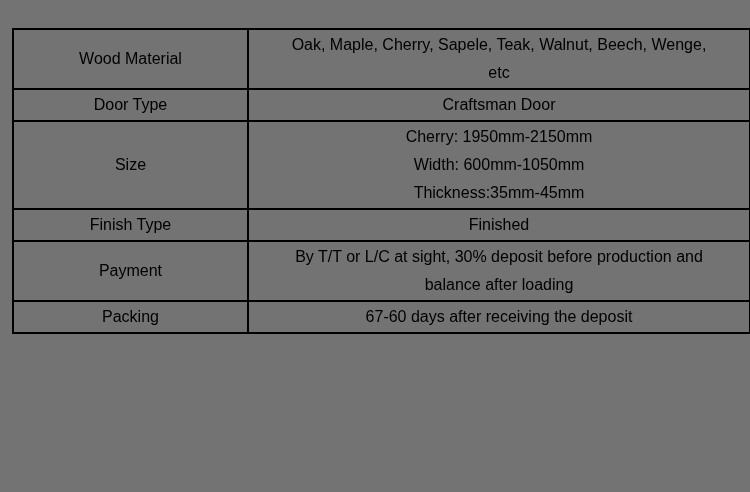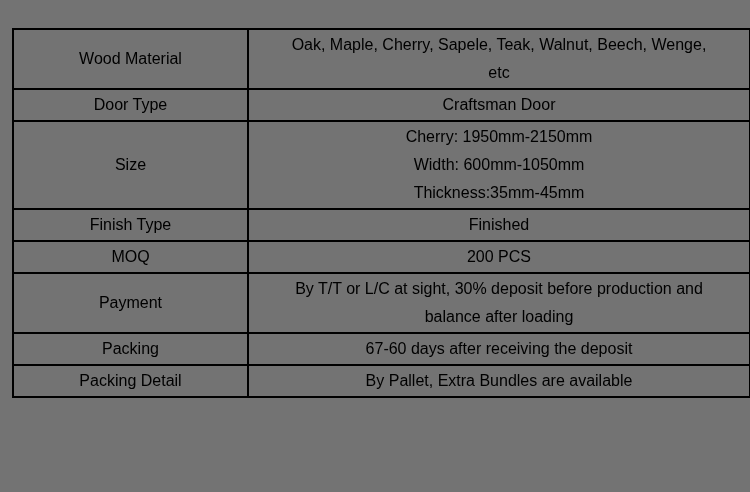--- a/index.html
+++ b/index.html
@@ -78,39 +78,31 @@
         </td>
       </tr>
 
 
 
       <tr>
         <td class="label-cell">Finish Type</td>
         <td class="value-cell">Finished</td>
       </tr>
 
-      <tr>
-        <td class="label-cell">MOQ</td>
-        <td class="value-cell">200 PCS</td>
-      </tr>
 
       <tr>
         <td class="label-cell">Payment</td>
         <td class="value-cell value-left">
           <span class="cell-line">By T/T or L/C at sight, 30% deposit before production and</span>
           <span class="cell-line">balance after loading</span>
         </td>
       </tr>
 
       <tr>
         <td class="label-cell">Packing</td>
         <td class="value-cell">67-60 days after receiving the deposit</td>
       </tr>
 
-      <tr>
-        <td class="label-cell">Packing Detail</td>
-        <td class="value-cell">By Pallet, Extra Bundles are available</td>
-      </tr>
 
 
     </tbody>
   </table>
 </div>
 
 </body></html>

